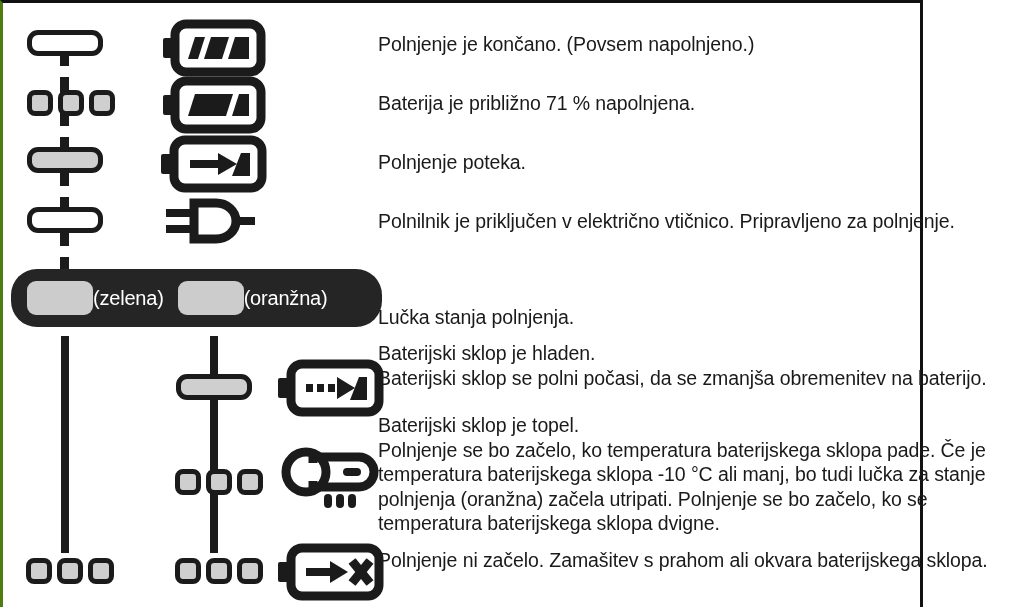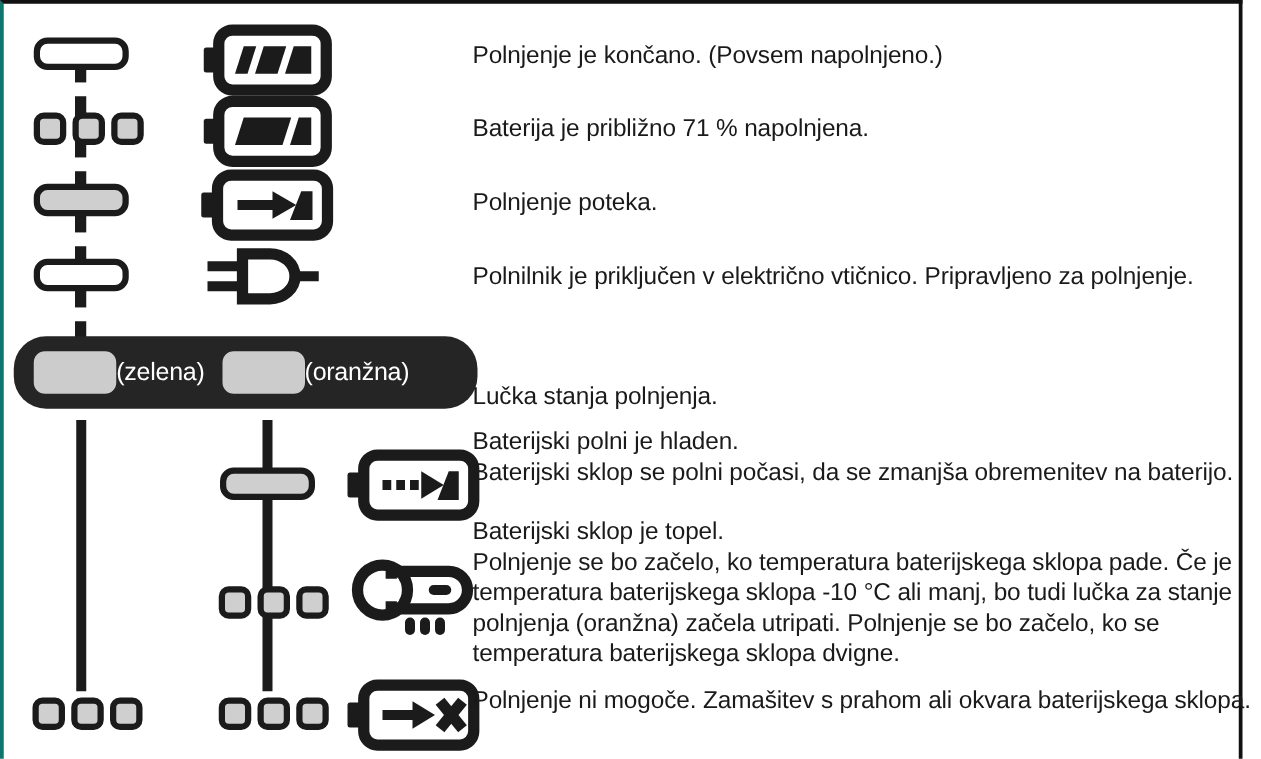--- a/index.html
+++ b/index.html
@@ -8,24 +8,24 @@
     background: #ffffff;
   }
   body {
     width: 1009px; height: 607px;
     font-family: "Liberation Sans", sans-serif;
     color: #1a1a1a;
     overflow: hidden;
   }
   .sheet {
     position: relative;
-    width: 994px; height: 607px;
+    width: 923px; height: 607px;
     background: #fff;
     border-top: 3px solid #111;
-    border-left: 3px solid #0f766e;
+    border-left: 3px solid #4d7c0f;
     border-right: 3px solid #111;
   }
 
   
   .abs { position: absolute; }
 
   
   .led-bar {
     border: 5px solid #1b1b1b;
     border-radius: 11px;
@@ -178,21 +178,21 @@
       <path d="M16 18 H5 a2 2 0 0 0 -2 2 v16 a2 2 0 0 0 2 2 h11 Z" fill="#1b1b1b"></path>
       <rect x="31" y="24" width="7" height="8" fill="#1b1b1b"></rect>
       <rect x="42" y="24" width="7" height="8" fill="#1b1b1b"></rect>
       <rect x="53" y="24" width="7" height="8" fill="#1b1b1b"></rect>
       <path d="M62 17 L80 28 L62 39 Z" fill="#1b1b1b"></path>
       <path d="M84 17 L92 17 L92 40 L75 40 Z" fill="#1b1b1b"></path>
     </svg>
   </div>
 
   <div class="abs desc" style="left:375px; top:338px; width:625px;">
-    <p>Baterijski polni je hladen.</p>
+    <p>Baterijski sklop je hladen.</p>
     <p>Baterijski sklop se polni počasi, da se zmanjša obremenitev na baterijo.</p>
   </div>
 
   <div class="abs led-dots" style="left:172px; top:466px;">
     <div class="led-dot"></div>
     <div class="led-dot"></div>
     <div class="led-dot"></div>
   </div>
 
   <div class="abs" style="left:270px; top:443px; width:112px; height:66px;">
@@ -231,16 +231,16 @@
       <rect x="31" y="24" width="28" height="8" fill="#1b1b1b"></rect>
       <path d="M55 17 L73 28 L55 39 Z" fill="#1b1b1b"></path>
       <g stroke="#1b1b1b" stroke-width="9" stroke-linecap="butt">
         <line x1="77" y1="17" x2="95" y2="39"></line>
         <line x1="95" y1="17" x2="77" y2="39"></line>
       </g>
     </svg>
   </div>
 
   <div class="abs desc" style="left:375px; top:545px; width:625px;">
-    <p>Polnjenje ni mogoče. Zamašitev s prahom ali okvara baterijskega sklopa.</p>
+    <p>Polnjenje ni začelo. Zamašitev s prahom ali okvara baterijskega sklopa.</p>
   </div>
 
 </div>
 
 </body></html>

